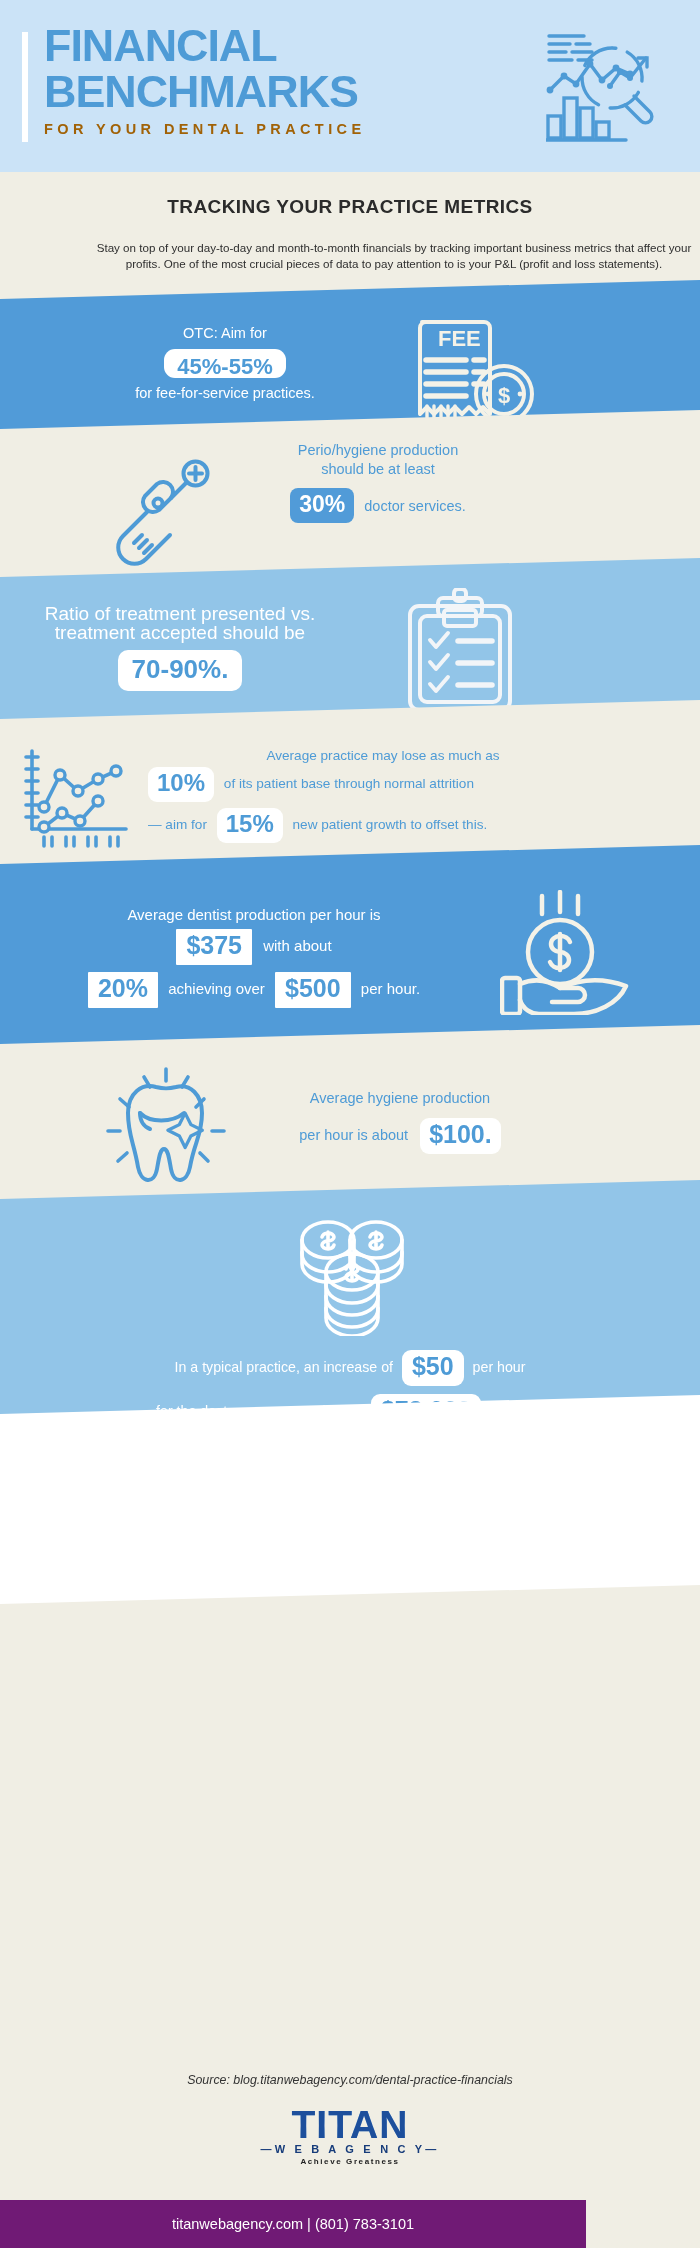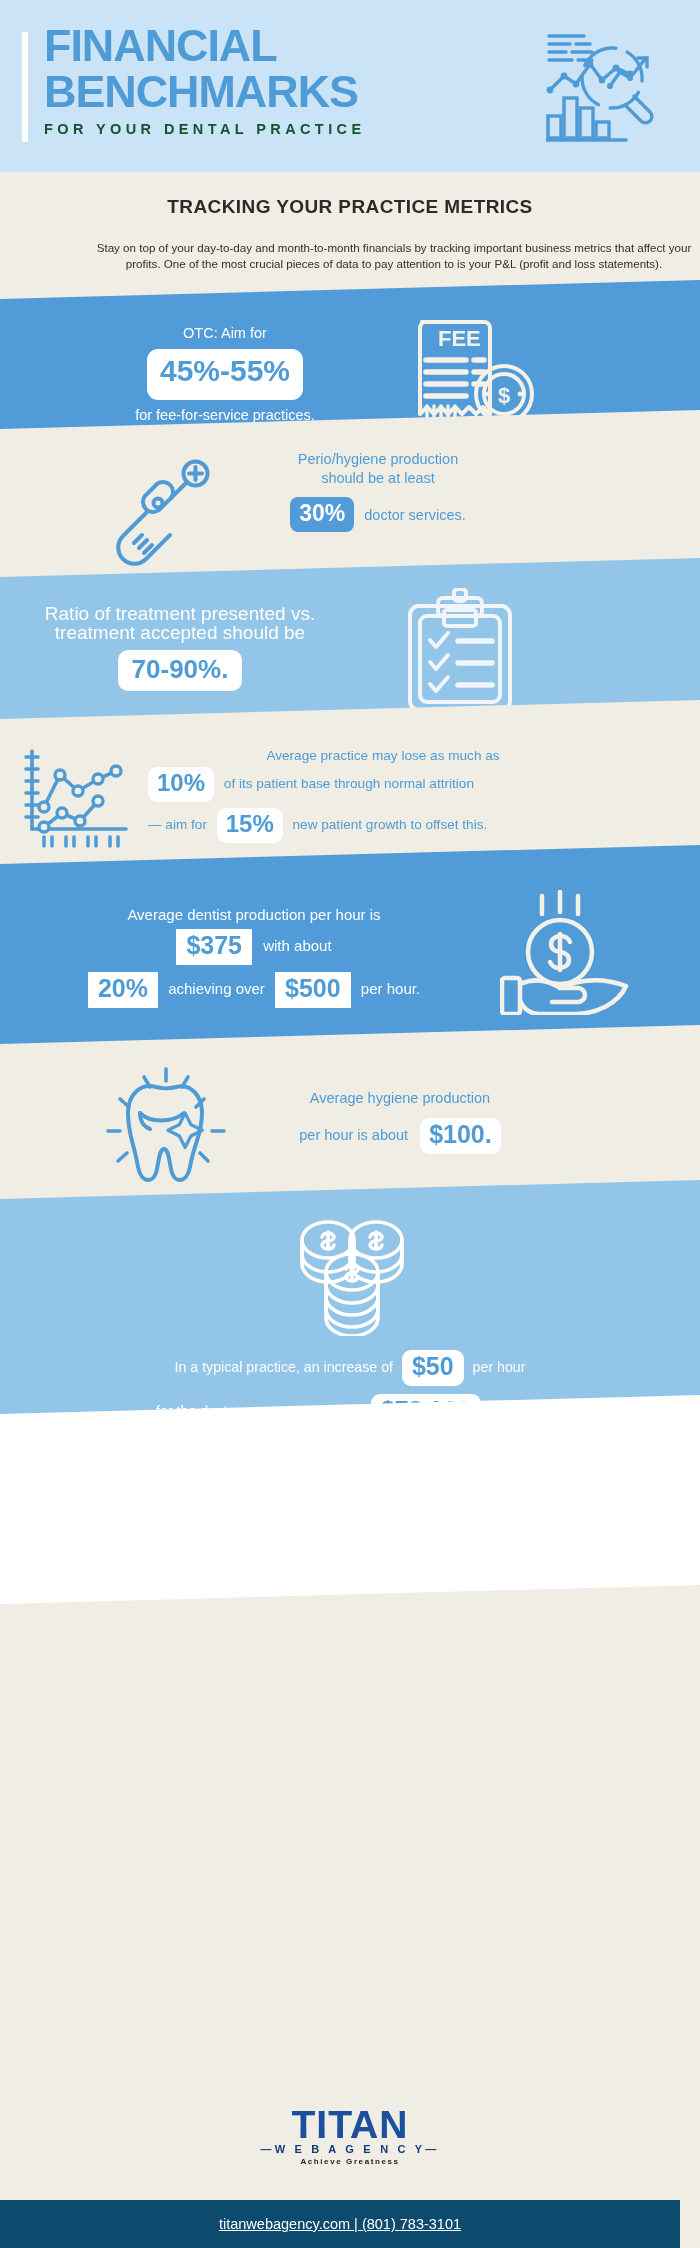--- a/index.html
+++ b/index.html
@@ -18,21 +18,21 @@
   .header .bar { position:absolute; left:22px; top:32px; width:6px; height:110px; background:#ffffff; }
   .title-wrap { position:absolute; left:44px; top:24px; }
   .t1, .t2 {
     font-family:"Liberation Sans", sans-serif;
     font-weight:bold; color:#4E9BD6;
     font-size:44px; line-height:44px; letter-spacing:-1px;
     transform:scaleX(1.02); transform-origin:left center;
   }
   .t2 { margin-top:2px; }
   .t3 {
-    margin-top:7px; color:#14532d; font-weight:bold;
+    margin-top:7px; color:#a16207; font-weight:bold;
     font-size:14.5px; letter-spacing:4.4px;
   }
   .header-icon { position:absolute; right:34px; top:28px; width:120px; height:118px; }
 
   
   .intro-h {
     position:absolute; left:0; top:196px; width:700px; text-align:center;
     font-size:19px; font-weight:bold; color:#2B2B2B; letter-spacing:0.4px;
   }
   .intro-p {
@@ -43,28 +43,28 @@
   
   .sec1 { position:absolute; left:-40px; top:300px; width:780px; height:136px; background:#519BD8;
           transform:skewY(-1.55deg); transform-origin:left top; }
   .sec1-text { position:absolute; left:90px; top:323px; width:270px; text-align:center; color:#ffffff; }
   .otc-line1 { font-size:14.5px; line-height:20px; }
   .otc-line3 { font-size:14.5px; line-height:20px; margin-top:5px; }
   .pill {
     display:inline-block; background:#ffffff; color:#4E9BD6;
     border-radius:9px; font-weight:bold; line-height:1;
   }
-  .pill-xl { font-size:30px; padding:7px 13px 14px; border-radius:11px; }
+  .pill-xl { font-size:22px; padding:7px 13px 0; border-radius:11px; }
   .receipt-icon { position:absolute; left:408px; top:310px; width:128px; height:120px; }
 
   
   .sec2 { position:absolute; left:-40px; top:430px; width:780px; height:145px; background:#F0EEE4;
           transform:skewY(-1.55deg); transform-origin:left top; }
   .brush-icon { position:absolute; left:112px; top:455px; width:118px; height:115px; }
-  .sec2-text { position:absolute; left:238px; top:450px; width:280px; text-align:center; color:#4E9BD6; }
+  .sec2-text { position:absolute; left:238px; top:441px; width:280px; text-align:center; color:#4E9BD6; }
   .perio-l1 { font-size:14.5px; line-height:19px; font-weight:normal; }
   .perio-l2 { margin-top:9px; font-size:14.5px; }
   .pill-blue {
     display:inline-block; background:#519BD8; color:#ffffff;
     border-radius:8px; font-weight:bold; font-size:23px; line-height:1; padding:5px 9px 7px;
     vertical-align:middle;
   }
   .inline-lbl { vertical-align:middle; }
 
   
@@ -126,22 +126,22 @@
     font-size:39px; font-weight:bold; letter-spacing:1px; line-height:40px;
     background:linear-gradient(180deg,#1d4f9c 0%,#3f87d6 18%,#bcdcf5 44%,#ffffff 52%,#8fc2ea 60%,#1b4a93 92%,#12356e 100%);
     -webkit-background-clip:text; background-clip:text; color:transparent;
     -webkit-text-fill-color:transparent;
     display:inline-block;
     text-shadow:0 0 0 #1d4f9c;
   }
   .logo-sub { font-size:11px; font-weight:bold; letter-spacing:3.2px; color:#173C7A; margin-top:-2px; }
   .logo-tag { font-size:8px; letter-spacing:1.6px; color:#222222; margin-top:2px; font-weight:bold; }
   .contact-bar {
-    position:absolute; left:0; top:2200px; width:680px; height:48px; background:#0c4a6e;
-    color:#ffffff; font-size:14.5px; display:flex; align-items:center; justify-content:center;text-decoration:underline;
+    position:absolute; left:0; top:2200px; width:586px; height:48px; background:#701a75;
+    color:#ffffff; font-size:14.5px; display:flex; align-items:center; justify-content:center;
   }
 
   svg { display:block; }
 </style>
 </head>
 <body>
 
 <div class="page">
 
   <div class="header">
@@ -428,20 +428,21 @@
       <span class="pill pill-co" style="margin:0 5px;">$73,000</span>
       <span>increase</span>
     </div>
     <div class="co-l">
       <span>and additional profit of about</span>
       <span class="pill pill-co" style="margin-left:5px;">$60,000.</span>
     </div>
   </div>
 
   <div class="footer-white"></div>
+  <div class="source">Source: blog.titanwebagency.com/dental-practice-financials</div>
   <div class="logo-wrap">
     <div class="logo-titan">TITAN</div>
     <div class="logo-sub">—W E B   A G E N C Y—</div>
     <div class="logo-tag">Achieve Greatness</div>
   </div>
   <div class="contact-bar">
     <span>titanwebagency.com | (801) 783-3101</span>
   </div>
 
 </div>

